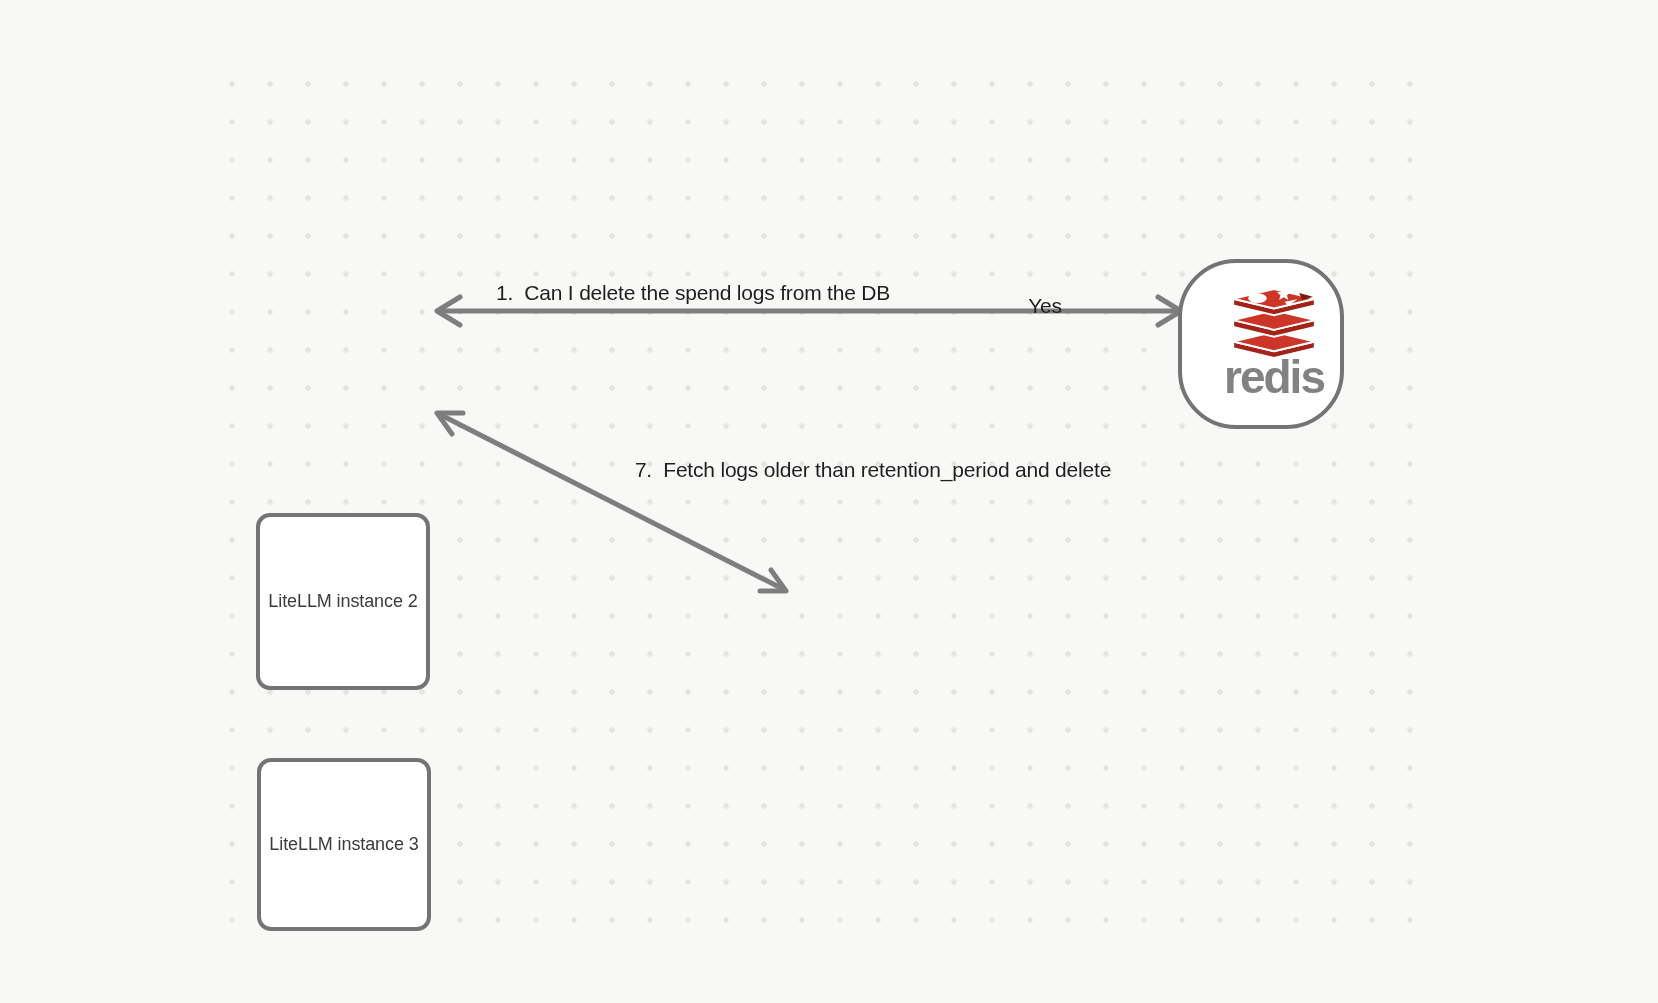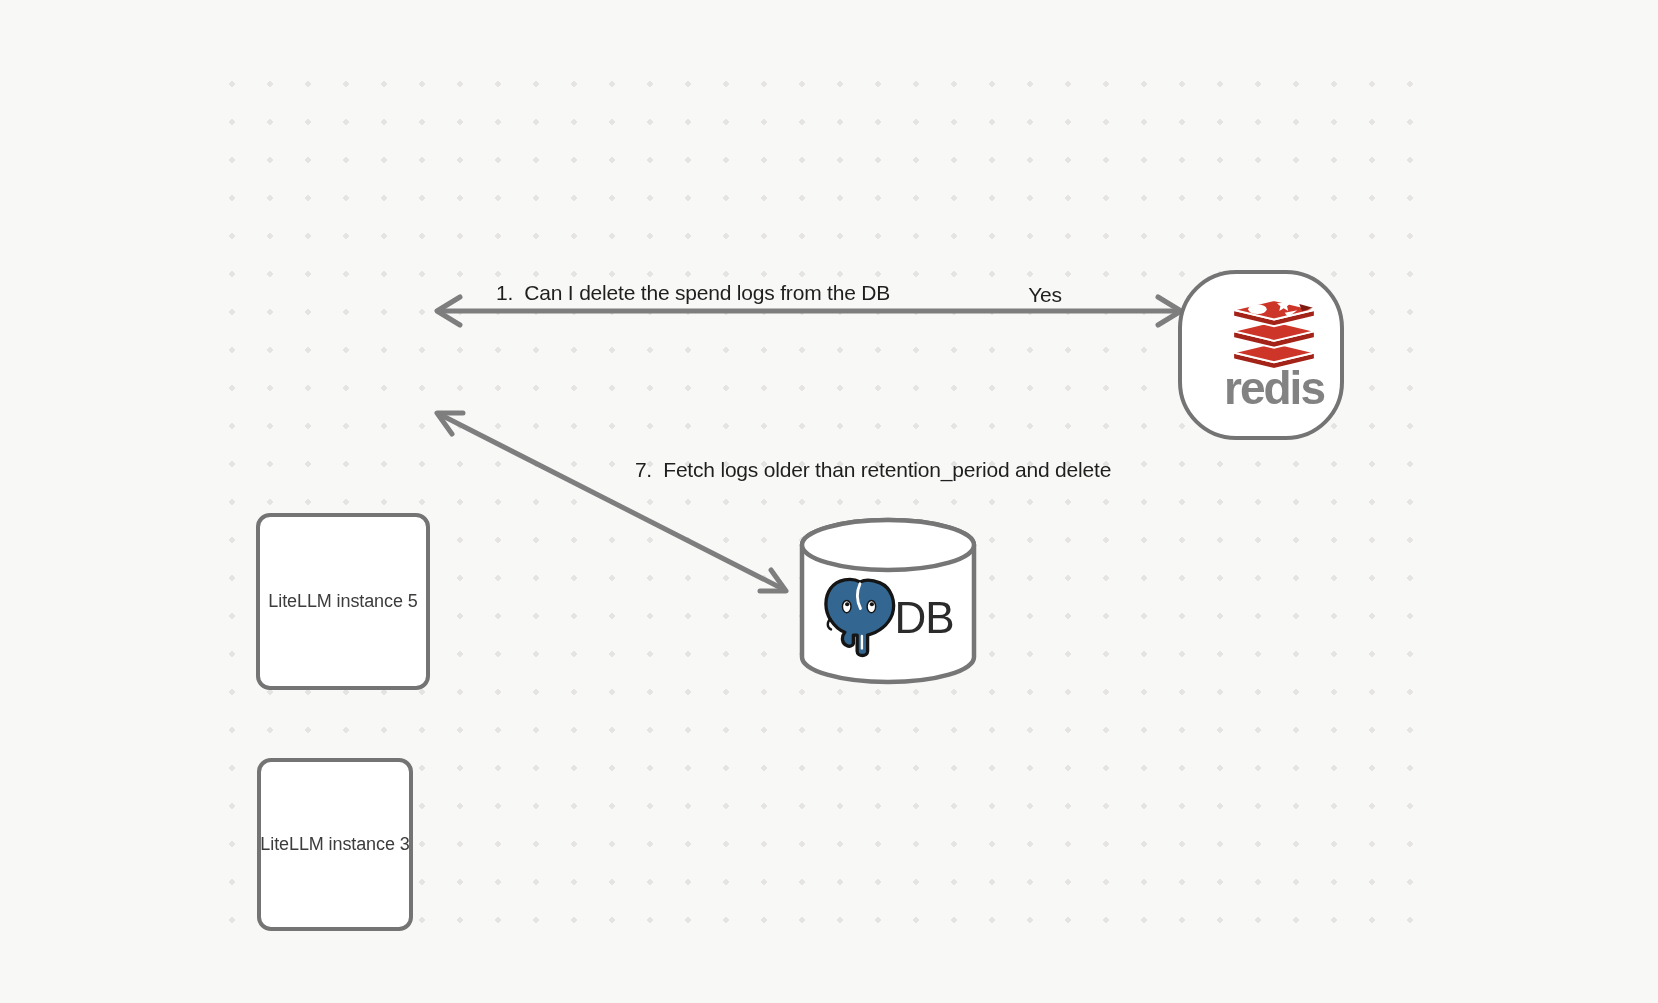--- a/index.html
+++ b/index.html
@@ -19,23 +19,23 @@
   .node{
     position:absolute;box-sizing:border-box;background:#ffffff;
     border:4px solid var(--c-node-border,#747474);border-radius:14px;
     display:flex;align-items:center;justify-content:center;
   }
   .node-label{
     font-size:18px;color:var(--c-node-text,#3c3c3c);letter-spacing:-0.1px;white-space:pre;
   }
   .b1{left:256px;top:277px;width:174px;height:171px;}
   .b2{left:256px;top:513px;width:174px;height:177px;}
-  .b3{left:257px;top:758px;width:156px;height:173px;}
+  .b3{left:257px;top:758px;width:174px;height:173px;}
   .redis-node{
-    left:1178px;top:270px;width:166px;height:170px;border-radius:58px;
+    left:1178px;top:259px;width:166px;height:170px;border-radius:58px;
     flex-direction:column;gap:0;
   }
   .redis-inner{display:flex;flex-direction:column;align-items:center;transform:translateX(13px);}
   .redis-word{
     font-size:46px;font-weight:700;color:var(--c-redis-wordmark,#828282);
     letter-spacing:-2px;line-height:0.9;margin-top:-2px;
   }
   .db-node{position:absolute;left:797px;top:515px;width:182px;height:172px;}
   .db-shape{position:absolute;left:0;top:0;}
   .db-content{
@@ -44,21 +44,21 @@
   }
   .db-label{
     font-size:44px;color:var(--c-db-text,#2b2b2b);letter-spacing:-1px;margin-left:-4px;
   }
   .edge-label{
     position:absolute;transform:translate(-50%,-50%);
     font-size:21px;font-weight:400;color:var(--c-label-text,#1f1f1f);
     letter-spacing:-0.2px;white-space:pre;
   }
   .label-e1{left:693px;top:293px;}
-  .label-yes{left:1045px;top:295px;}
+  .label-yes{left:1045px;top:306px;}
   .label-e2{left:873px;top:470px;}
 </style>
 </head>
 <body>
 
 <div class="stage">
 
   <div class="dots"></div>
 
   <svg class="edges" viewBox="0 0 1658 1003">
@@ -68,21 +68,21 @@
       <path d="M1158 297 L1181 311 L1158 325"></path>
     </g>
     <g>
       <path d="M441 415 L783 589"></path>
       <path d="M452 434 L437 413 L463 413"></path>
       <path d="M771 570 L786 591 L760 591"></path>
     </g>
   </svg>
 
   <div class="node b2">
-    <span class="node-label">LiteLLM instance 5</span>
+    <span class="node-label">LiteLLM instance 2</span>
   </div>
   <div class="node b3">
     <span class="node-label">LiteLLM instance 3</span>
   </div>
 
   <div class="node redis-node">
     <div class="redis-inner">
       <svg width="92" height="70" viewBox="0 0 92 72">
         <g transform="translate(0,44)">
           <polygon points="4,10 46,20 88,10 88,17 46,27 4,17" fill="#a42319" stroke="#fff" stroke-width="2"></polygon>
@@ -98,37 +98,18 @@
           <polygon points="72,4 86,8 75,11.5" fill="#7e1a10"></polygon>
           <ellipse cx="29" cy="9.5" rx="9.5" ry="5" fill="#ffffff"></ellipse>
           <polygon points="56,-2 58,3 63,3.4 59.4,6.4 60.6,11.4 56,8.6 51.4,11.4 52.6,6.4 49,3.4 54,3" fill="#ffffff"></polygon>
           <polygon points="57,13 70,10.5 60.5,17.5" fill="#ffffff"></polygon>
         </g>
       </svg>
       <span class="redis-word">redis</span>
     </div>
   </div>
 
-  <div class="db-node">
-    <svg class="db-shape" width="182" height="172" viewBox="0 0 182 172">
-      <path d="M5 30 A86 25 0 0 1 177 30 L177 142 A86 25 0 0 1 5 142 Z" fill="#ffffff" stroke="#767676" stroke-width="4.5"></path>
-      <ellipse cx="91" cy="30" rx="86" ry="25" fill="#ffffff" stroke="#767676" stroke-width="4.5"></ellipse>
-    </svg>
-    <div class="db-content">
-      <svg width="76" height="82" viewBox="0 0 80 86">
-        <path d="M40 5 C31 0 16 2 9 12 C2 22 3 36 9 45 C13 51 18 56 24 58 C20 63 21 70 26 72 C29 73.5 32.5 72.5 33 70 L33 61 L37 61 L37 78 C37 84 48 84 48 78 L48 61 C60 58 70 50 74 39 C78 26 73 11 61 6 C54 3 46 2 40 5 Z" fill="#336791" stroke="#151515" stroke-width="3.5" stroke-linejoin="round"></path>
-        <path d="M40 7 C36.5 15 36.5 25 40.5 33" stroke="#ffffff" stroke-width="3" fill="none" stroke-linecap="round"></path>
-        <ellipse cx="26" cy="31" rx="4.5" ry="6.5" fill="#ffffff" stroke="#151515" stroke-width="1.5"></ellipse>
-        <circle cx="26.5" cy="28.5" r="2.2" fill="#151515"></circle>
-        <ellipse cx="52" cy="31" rx="4.5" ry="6.5" fill="#ffffff" stroke="#151515" stroke-width="1.5"></ellipse>
-        <circle cx="52.5" cy="28.5" r="2.2" fill="#151515"></circle>
-        <path d="M42 62 L42 75" stroke="#ffffff" stroke-width="2.5" stroke-linecap="round"></path>
-        <path d="M9 44 C5 47 5 53 9.5 55" stroke="#151515" stroke-width="2.5" fill="none" stroke-linecap="round"></path>
-      </svg>
-      <span class="db-label">DB</span>
-    </div>
-  </div>
 
   <div class="edge-label label-e1">1.  Can I delete the spend logs from the DB</div>
   <div class="edge-label label-yes">Yes</div>
   <div class="edge-label label-e2">7.  Fetch logs older than retention_period and delete</div>
 
 </div>
 
 </body></html>

